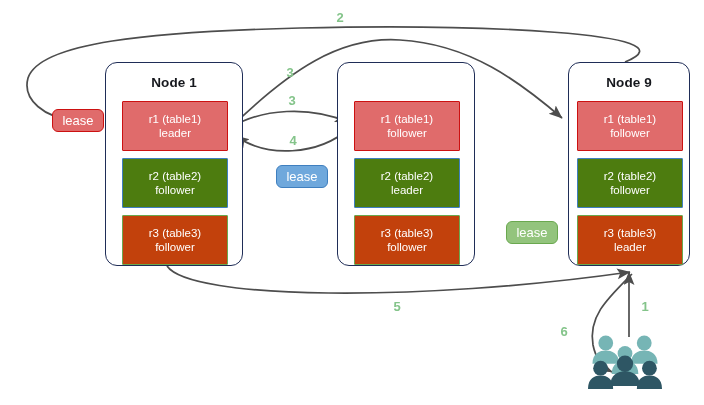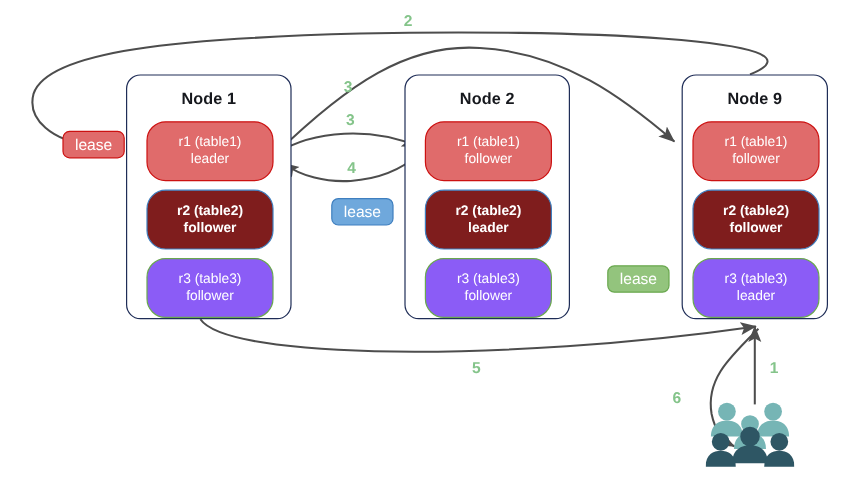--- a/index.html
+++ b/index.html
@@ -38,33 +38,33 @@
     right: 0;
     text-align: center;
     font-size: 13.5px;
     font-weight: bold;
     color: #16181d;
     letter-spacing: 0.1px;
   }
   .replica {
     position: absolute;
     box-sizing: border-box;
-    border-radius: 16px;
+    border-radius: 1px;
     display: flex;
     flex-direction: column;
     align-items: center;
     justify-content: center;
     font-size: 11.5px;
     line-height: 14.5px;
     color: #ffffff;
     text-align: center;
   }
   .replica.red   { background: #e06b6b; border: 1.6px solid #cc1111; }
-  .replica.blue  { background: #7f1d1d; border: 1.6px solid #3f7fbf; font-weight: bold; }
-  .replica.green { background: #8b5cf6; border: 1.6px solid #6aa84f; }
+  .replica.blue  { background: #4d7c0f; border: 1.6px solid #3f7fbf; }
+  .replica.green { background: #c2410c; border: 1.6px solid #6aa84f; }
 
   .lease {
     position: absolute;
     box-sizing: border-box;
     border-radius: 6px;
     display: flex;
     align-items: center;
     justify-content: center;
     font-size: 13px;
     color: #ffffff;
@@ -125,21 +125,20 @@
       <span>follower</span>
     </div>
 
     <div class="replica green" style="left:16px; top:152px; width:106px; height:50px;">
       <span>r3 (table3)</span>
       <span>follower</span>
     </div>
   </div>
 
   <div class="node-box" style="left:337px; top:62px; width:138px; height:204px;">
-    <div class="node-title" style="top:12px;">Node 2</div>
 
     <div class="replica red" style="left:16px; top:38px; width:106px; height:50px;">
       <span>r1 (table1)</span>
       <span>follower</span>
     </div>
 
     <div class="replica blue" style="left:16px; top:95px; width:106px; height:50px;">
       <span>r2 (table2)</span>
       <span>leader</span>
     </div>

